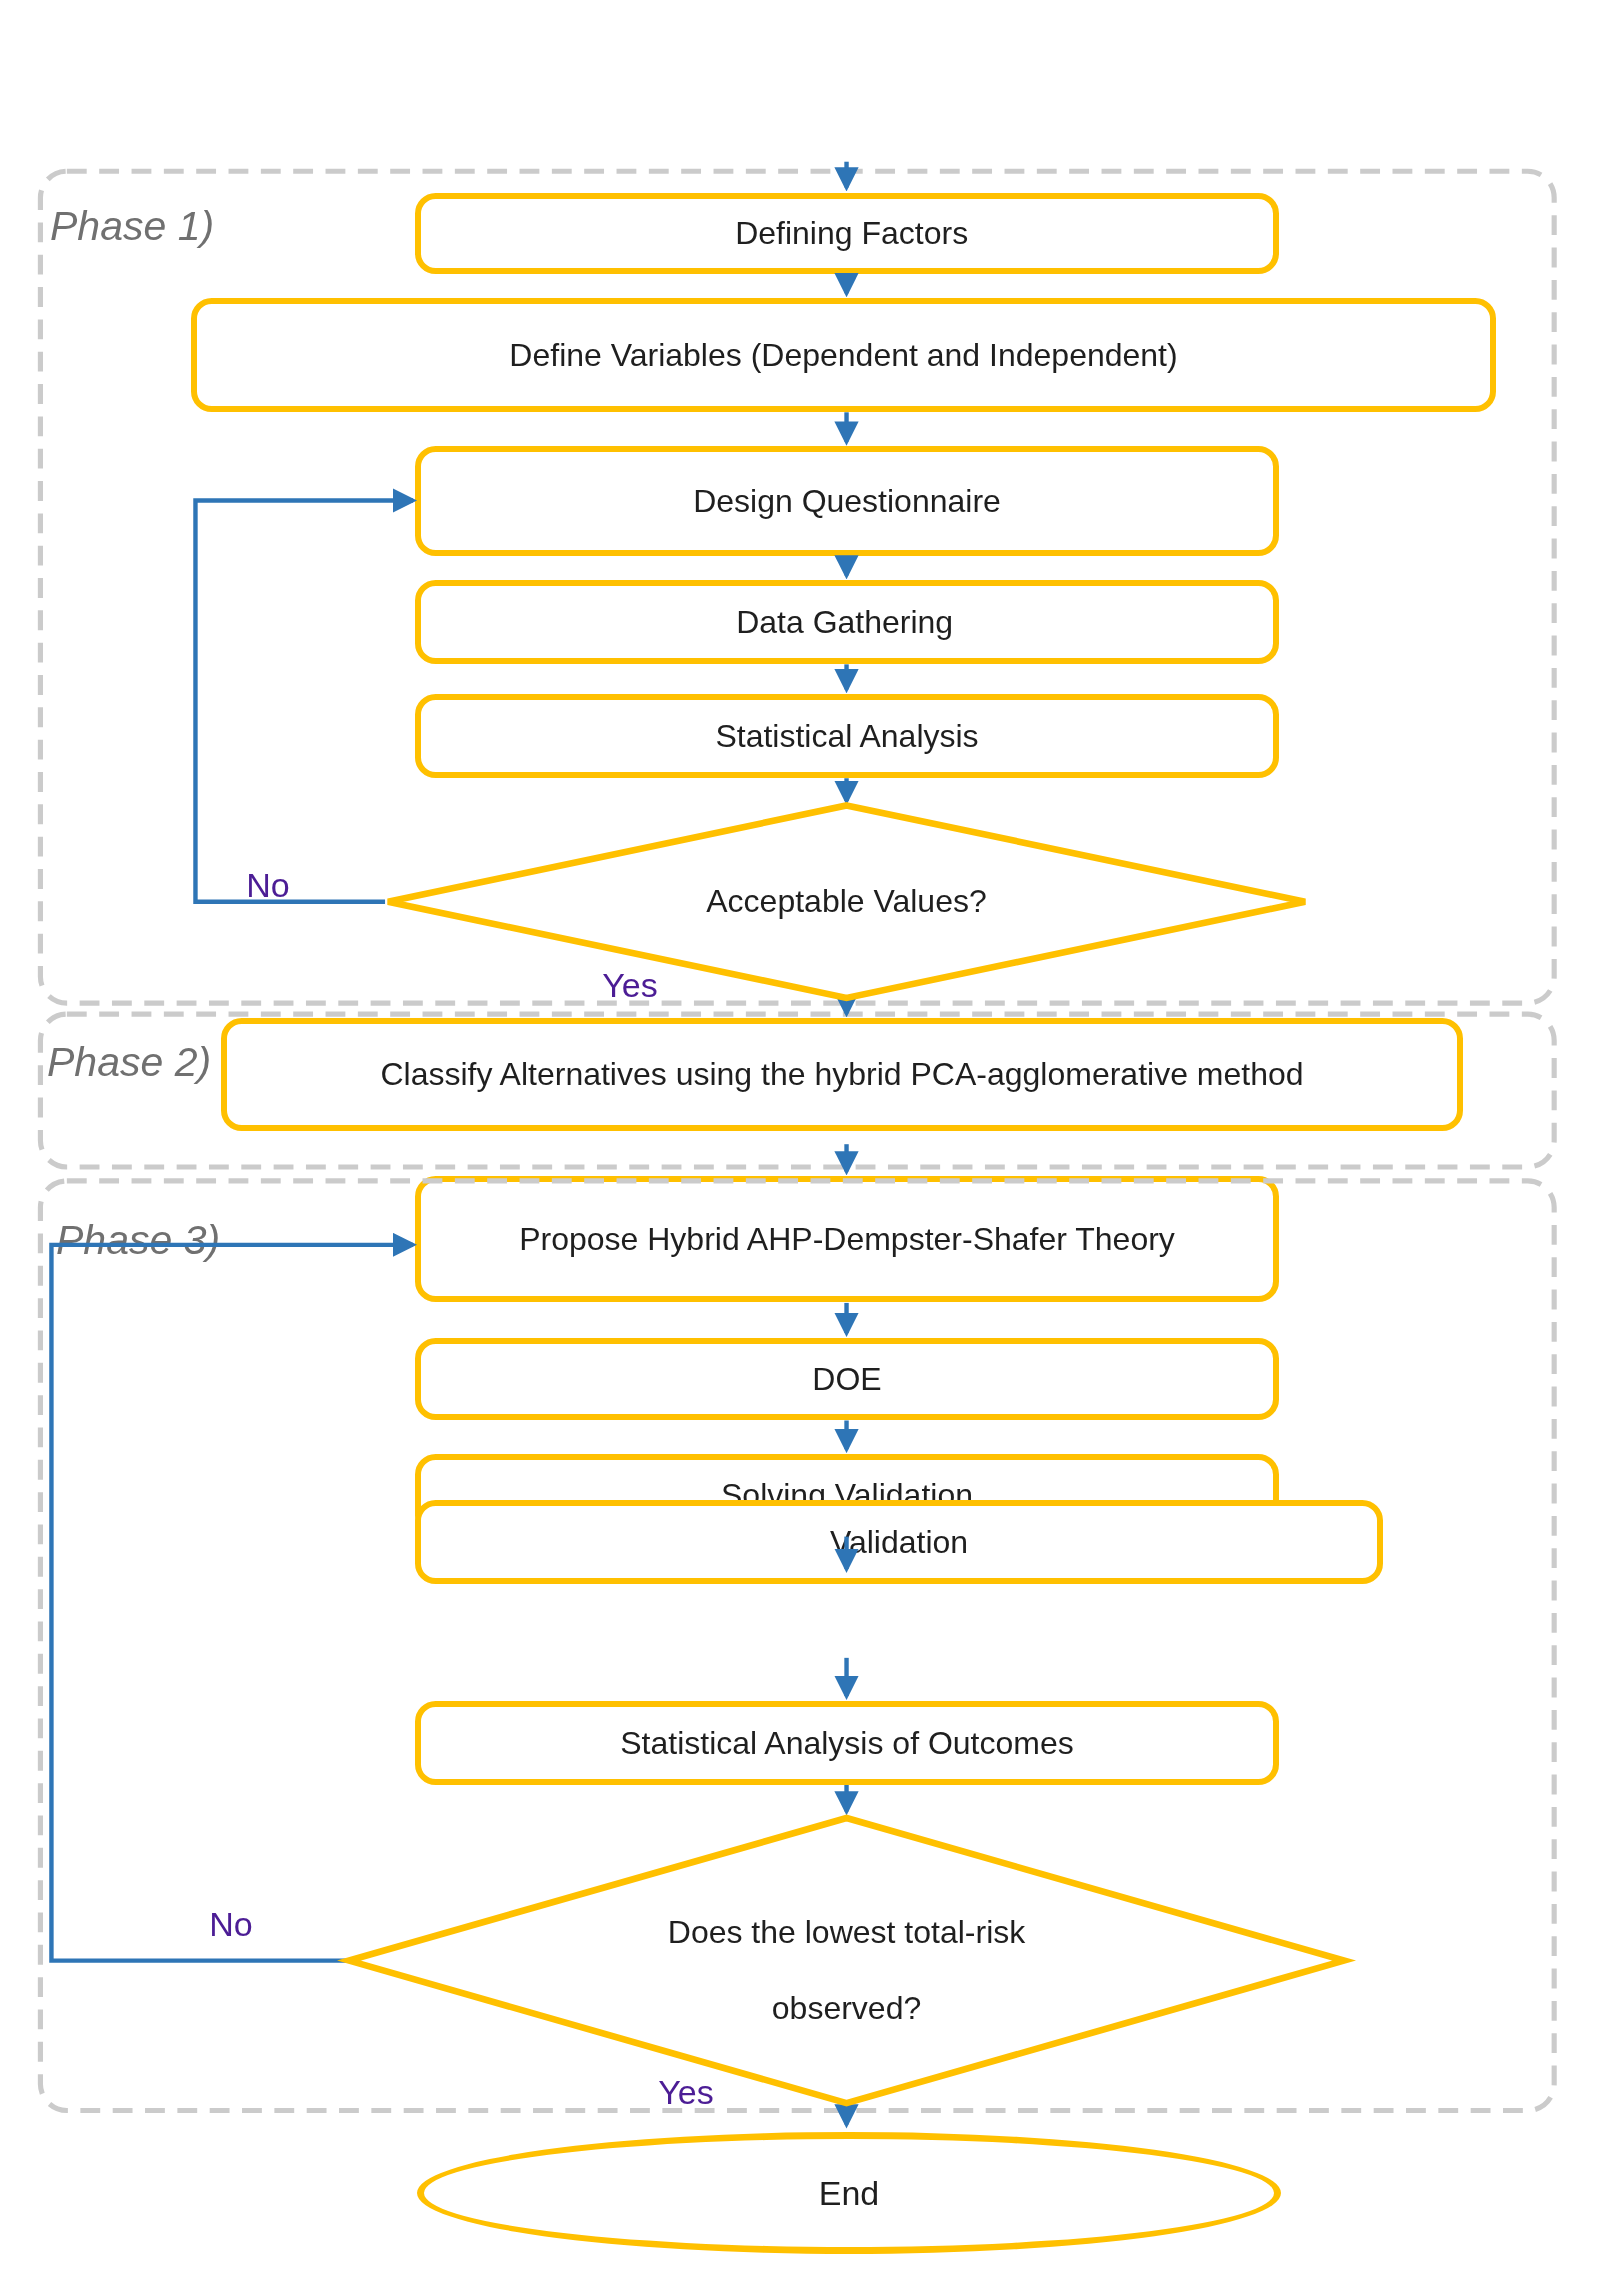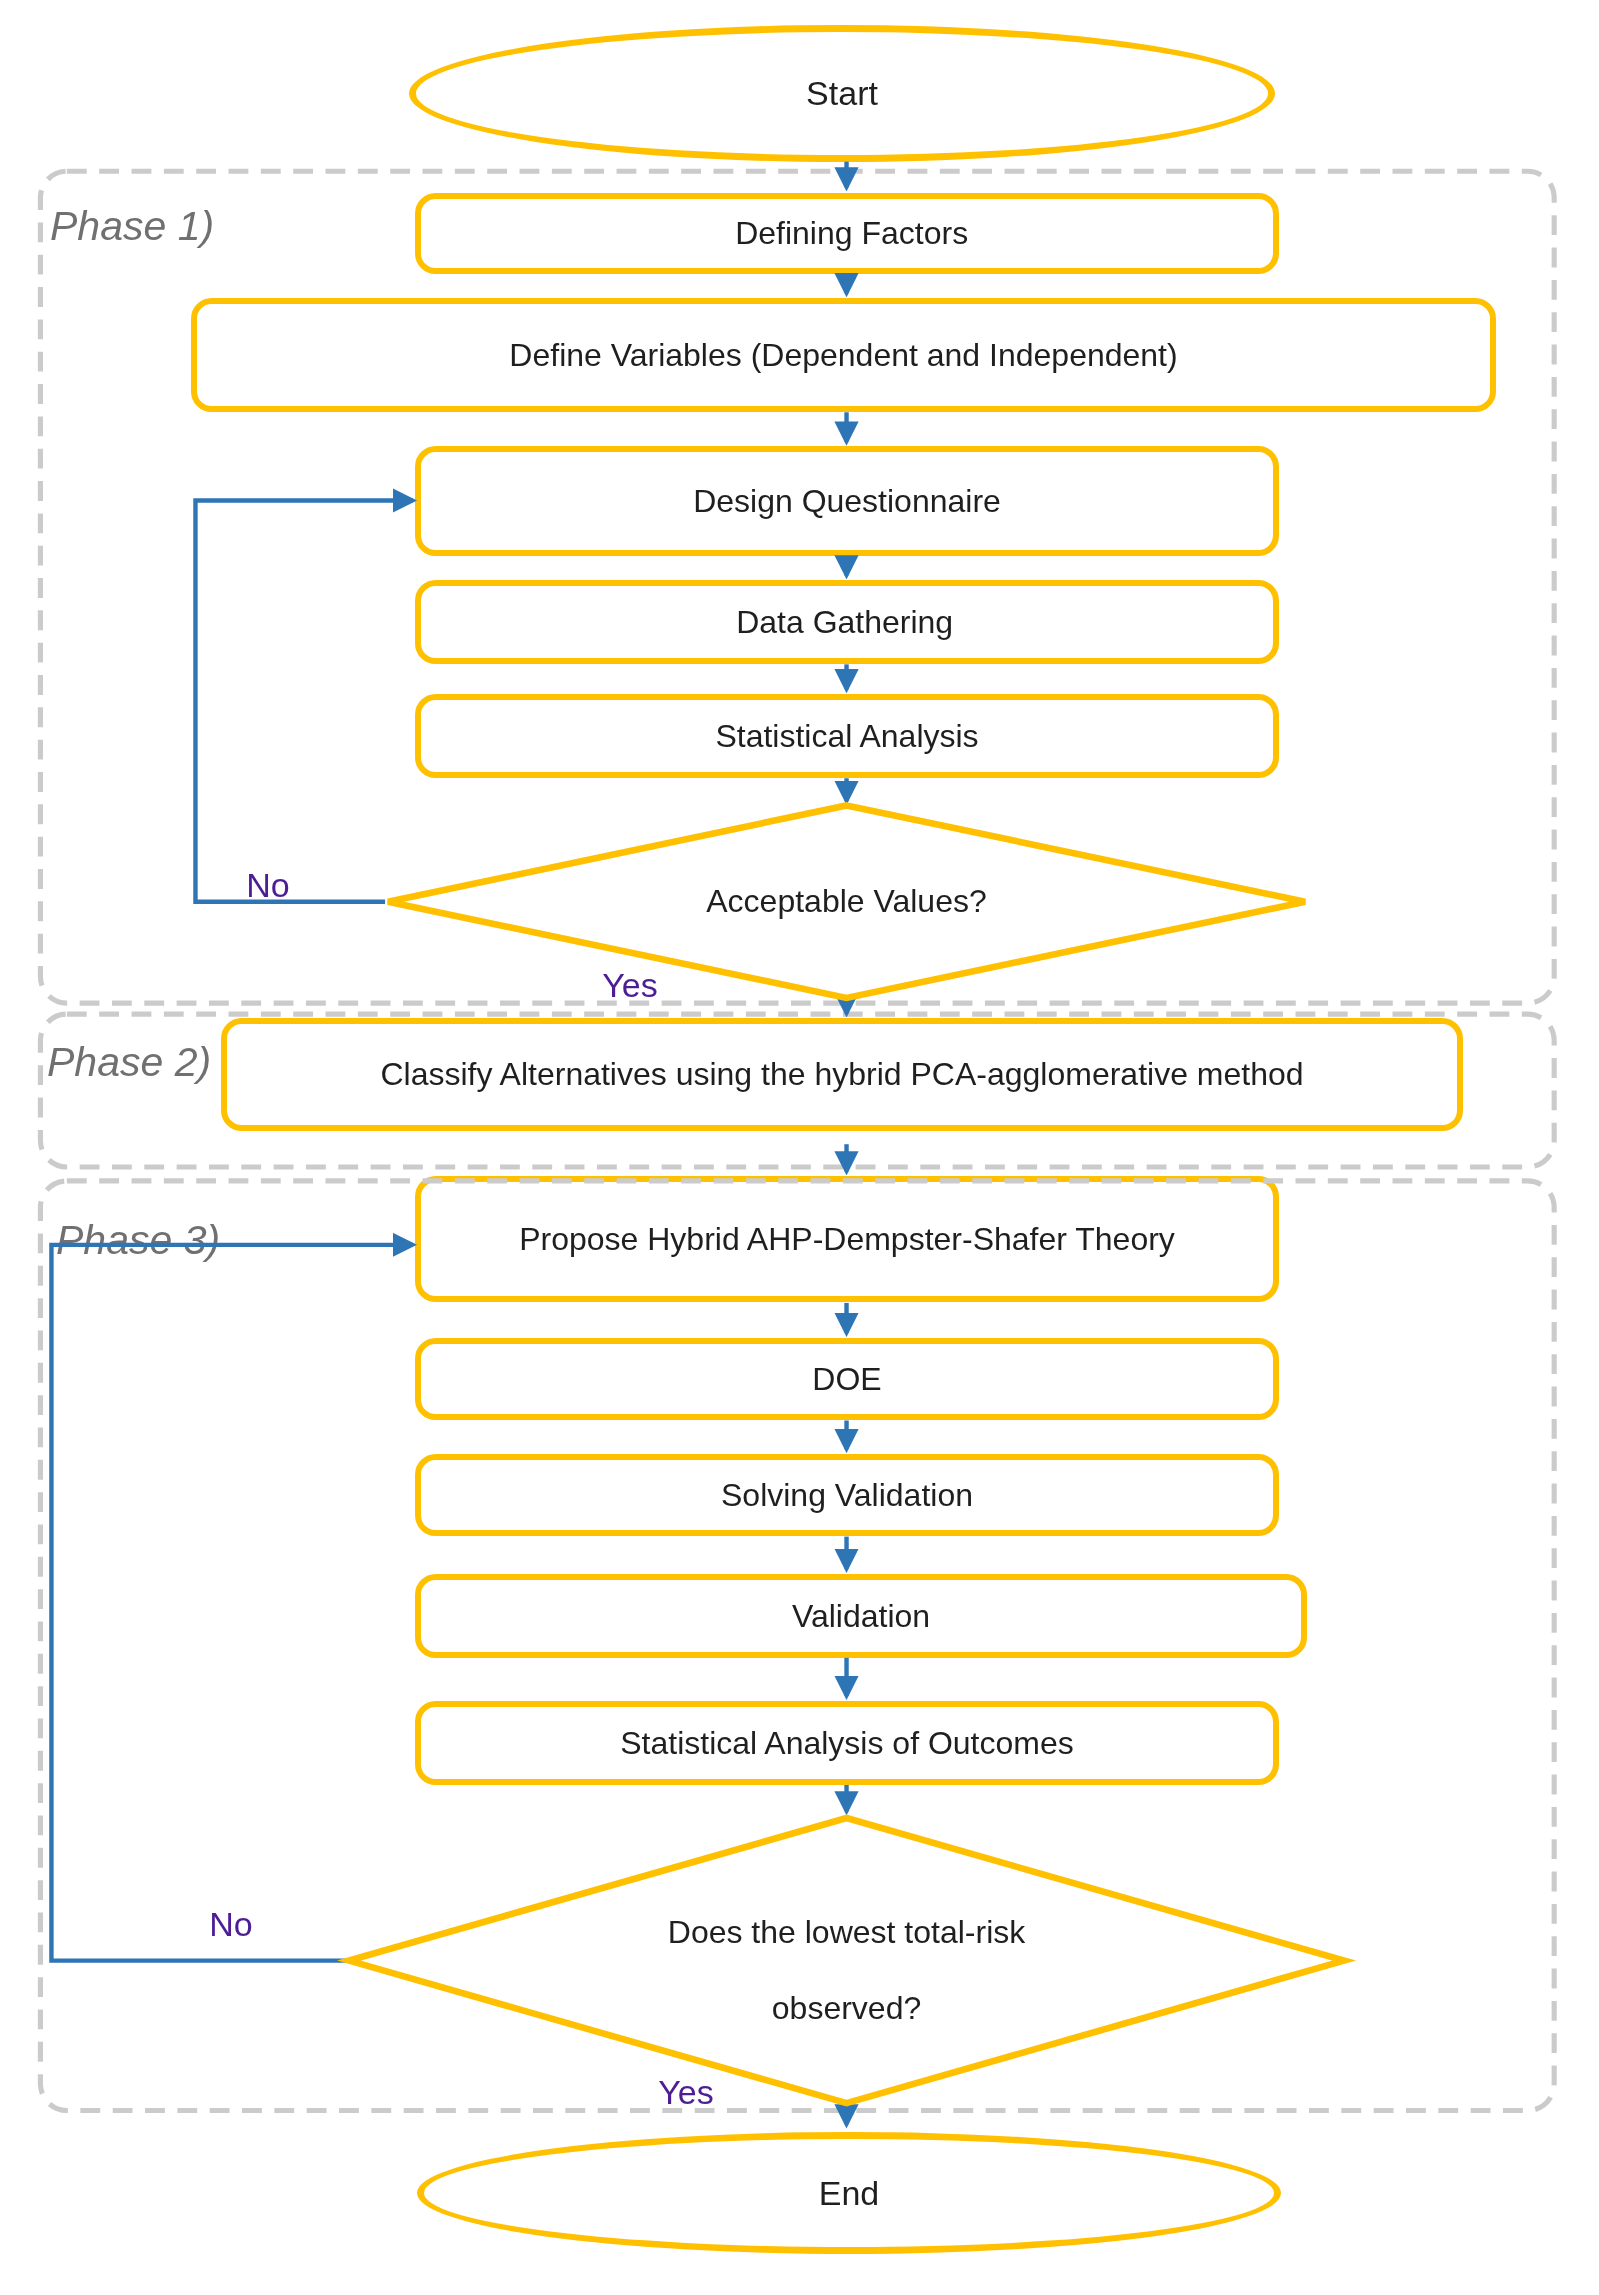--- a/index.html
+++ b/index.html
@@ -73,33 +73,32 @@
 </style>
 </head>
 <body>
 
 <div class="canvas">
 
   <div class="phase-label" style="left:50px; top:203px;">Phase 1)</div>
   <div class="phase-label" style="left:47px; top:1039px;text-align:right;">Phase 2)</div>
   <div class="phase-label" style="left:56px; top:1217px;">Phase 3)</div>
 
-  <div class="terminal" style="left:409px; top:25px; width:866px; height:137px;">Start</div>
   <div class="terminal" style="left:417px; top:2132px; width:864px; height:122px;">End</div>
 
   <div class="node" style="left:415px; top:193px; width:864px; height:81px;padding-left:24px;">Defining Factors</div>
   <div class="node" style="left:191px; top:298px; width:1305px; height:114px;">Define Variables (Dependent and Independent)</div>
   <div class="node" style="left:415px; top:446px; width:864px; height:110px;">Design Questionnaire</div>
   <div class="node" style="left:415px; top:580px; width:864px; height:84px;padding-left:10px;">Data Gathering</div>
   <div class="node" style="left:415px; top:694px; width:864px; height:84px;">Statistical Analysis</div>
   <div class="node" style="left:221px; top:1018px; width:1242px; height:113px;">Classify Alternatives using the hybrid PCA-agglomerative method</div>
   <div class="node" style="left:415px; top:1176px; width:864px; height:126px;">Propose Hybrid AHP-Dempster-Shafer Theory</div>
   <div class="node" style="left:415px; top:1338px; width:864px; height:82px;">DOE</div>
   <div class="node" style="left:415px; top:1454px; width:864px; height:82px;">Solving Validation</div>
-  <div class="node" style="left:415px; top:1574px; width:892px; height:84px;">Validation</div>
+  <div class="node" style="left:415px; top:1500px; width:968px; height:84px;">Validation</div>
   <div class="node" style="left:415px; top:1701px; width:864px; height:84px;">Statistical Analysis of Outcomes</div>
 
   <svg class="svg-layer" width="1599" height="2295" viewBox="0 0 2176 3123">
     <defs>
       <marker id="ah" viewBox="0 0 12 12" refX="10" refY="6" markerWidth="5.5" markerHeight="5.5" orient="auto" markerUnits="strokeWidth">
         <path d="M0,0 L12,6 L0,12 Z" fill="#2E75B6"></path>
       </marker>
     </defs>
 
     <rect x="55" y="233" width="2060" height="1132" rx="36" fill="none" stroke="#CBCBCB" stroke-width="7" stroke-dasharray="27 17"></rect>

